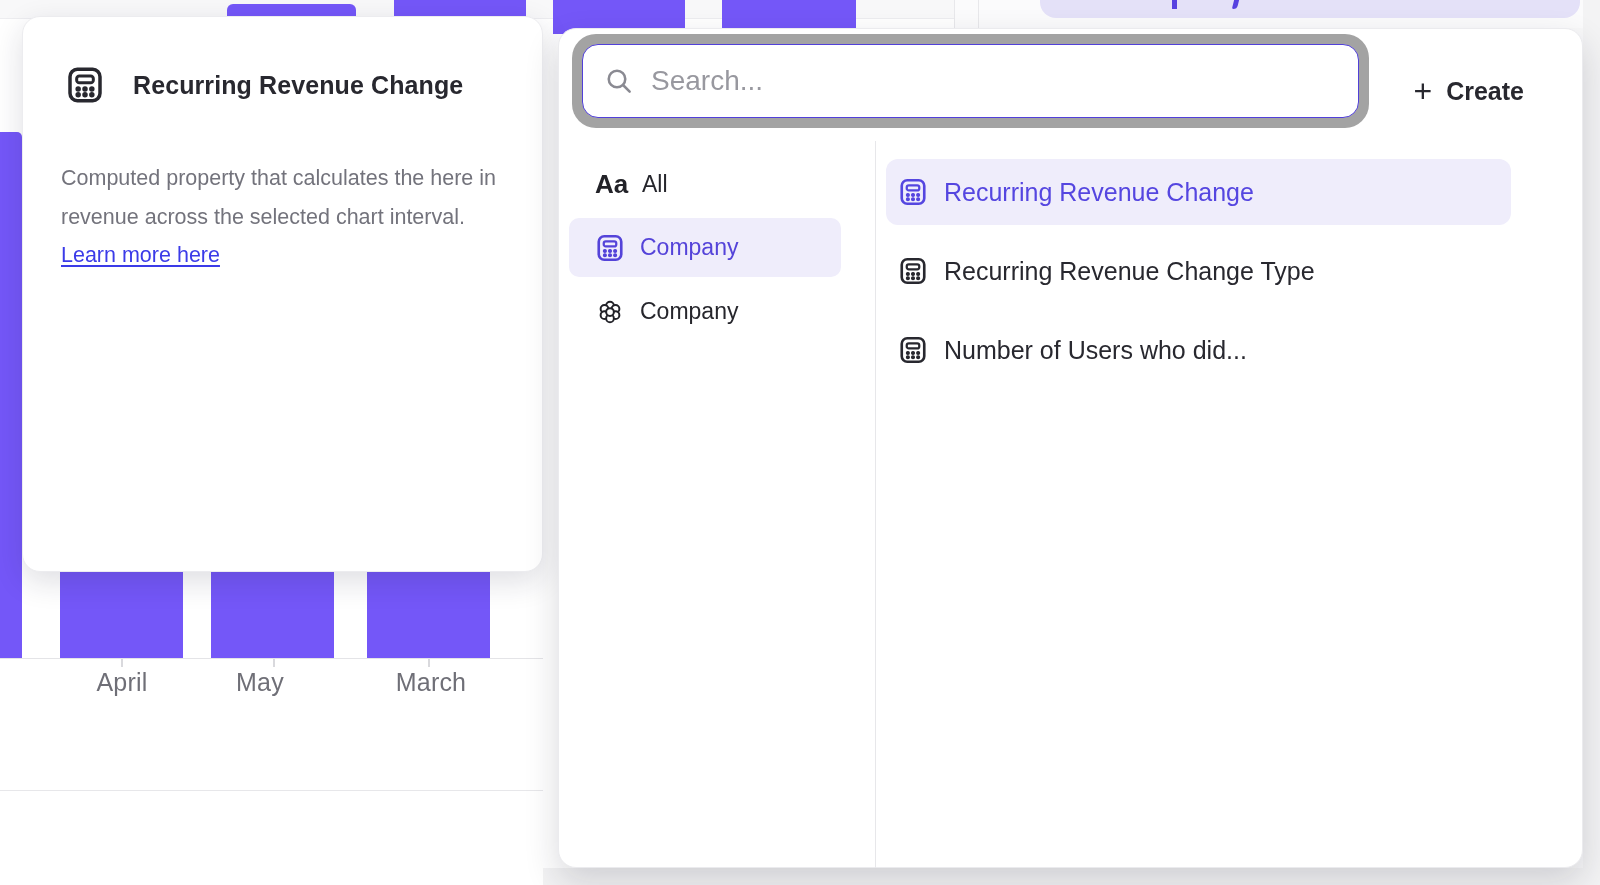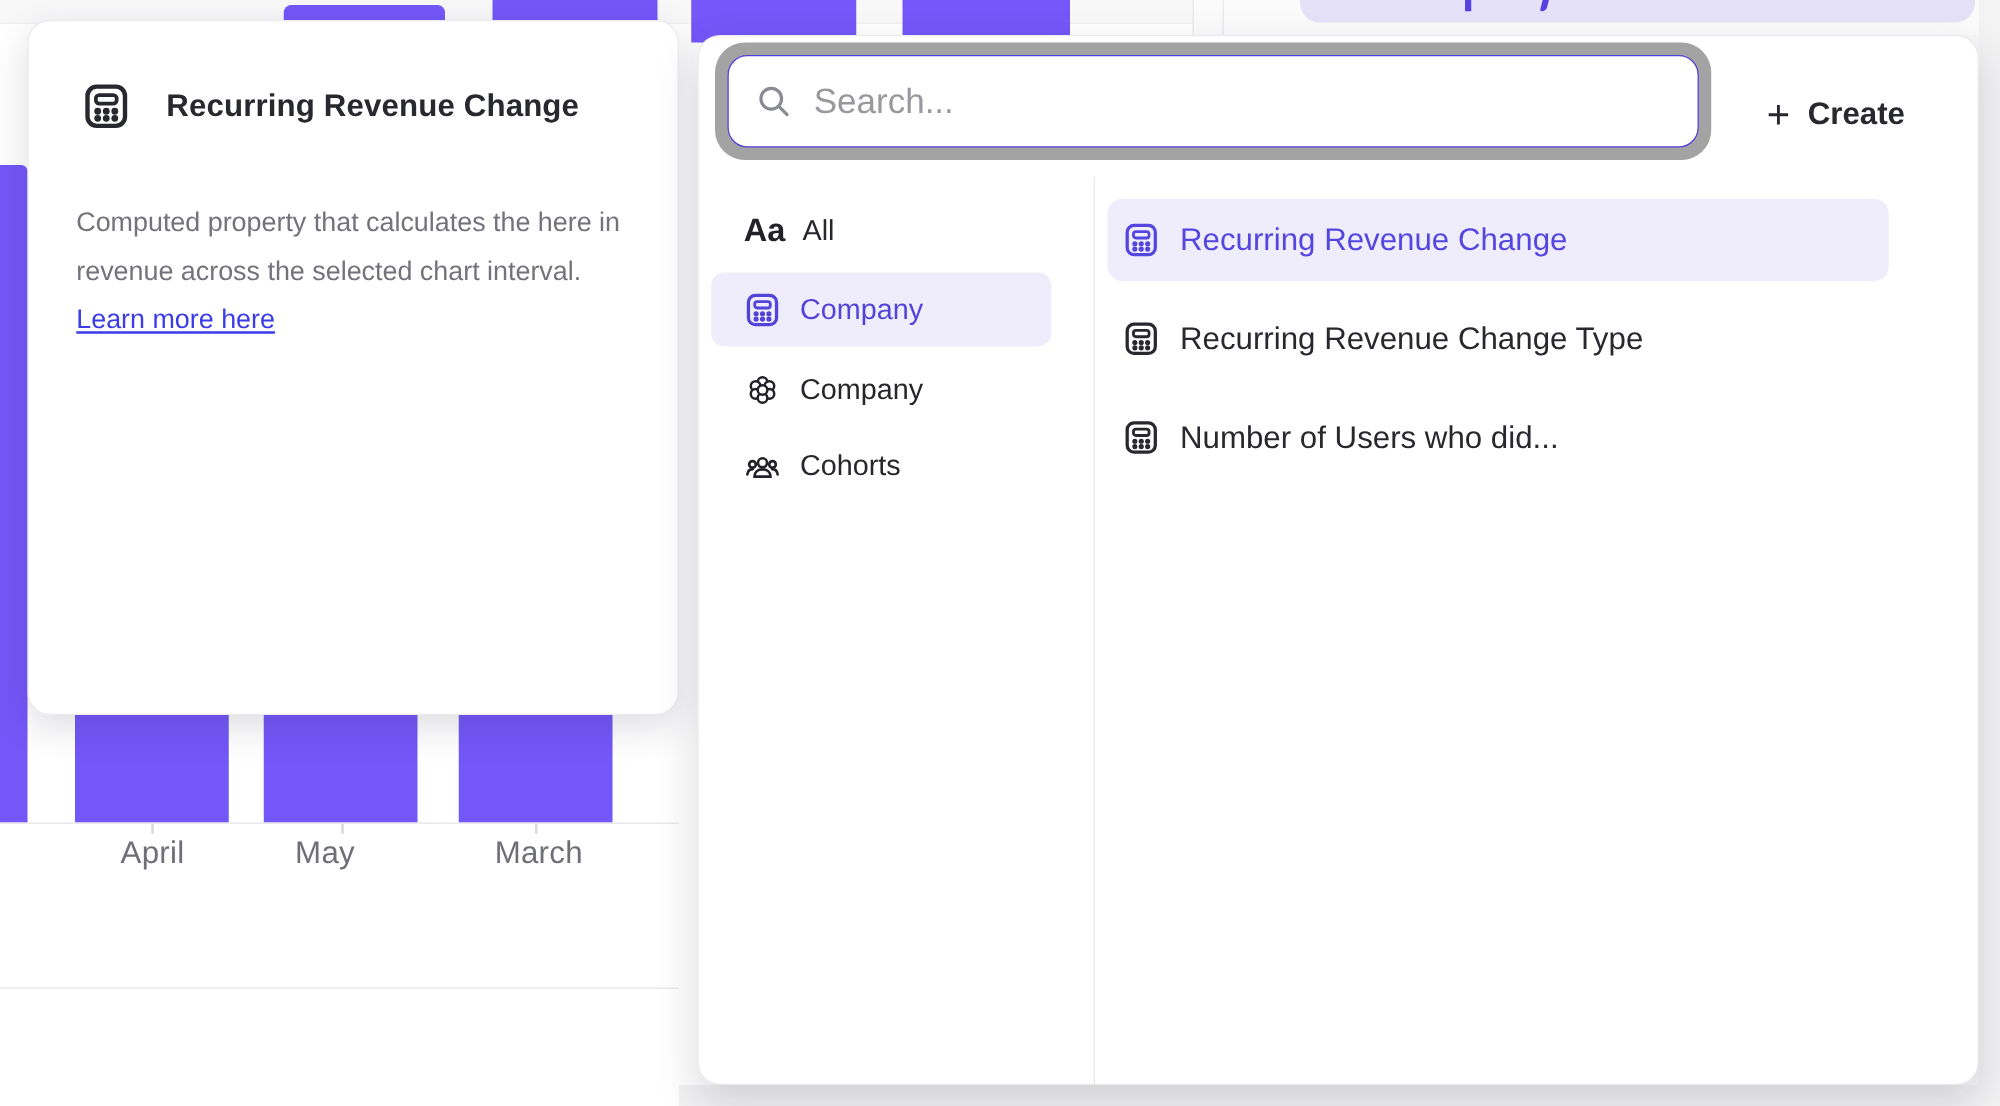--- a/index.html
+++ b/index.html
@@ -234,33 +234,20 @@
             <circle cx="16.4" cy="9.5" r="3.1"></circle>
           <circle cx="7.6" cy="14.5" r="3.1"></circle>
             <circle cx="16.4" cy="14.5" r="3.1"></circle>
             <circle cx="12" cy="17.1" r="3.1"></circle>
           <circle cx="12" cy="12" r="3.1"></circle>
         </svg>
       </span>
       <span class="cat-label">Company</span>
     </div>
 
-    <div class="cat-row" style="top:314px">
-      <span class="cat-icon">
-        <svg width="30" height="30" viewBox="0 0 24 24" fill="#fff" stroke="#222228" stroke-width="1.7" stroke-linecap="round">
-          <circle cx="5.6" cy="10.8" r="2.1"></circle>
-          <path d="M2.3 17.2c.3-2.2 1.7-3.4 3.5-3.4" fill="none"></path>
-          <circle cx="18.4" cy="10.8" r="2.1"></circle>
-          <path d="M21.7 17.2c-.3-2.2-1.7-3.4-3.5-3.4" fill="none"></path>
-          <circle cx="12" cy="9.8" r="2.9"></circle>
-          <path d="M6.9 18.6c0-3 2.2-4.6 5.1-4.6s5.1 1.6 5.1 4.6z" fill="#fff"></path>
-        </svg>
-      </span>
-      <span class="cat-label">Cohorts</span>
-    </div>
 
     <div class="res-row selected" style="top:130px">
       <span class="res-icon">
         <svg width="30" height="30" viewBox="0 0 24 24" style="stroke:#5546e0;fill:#5546e0">
             <use href="#calc"></use>
           </svg>
       </span>
       <span class="res-label">Recurring Revenue Change</span>
     </div>
 

